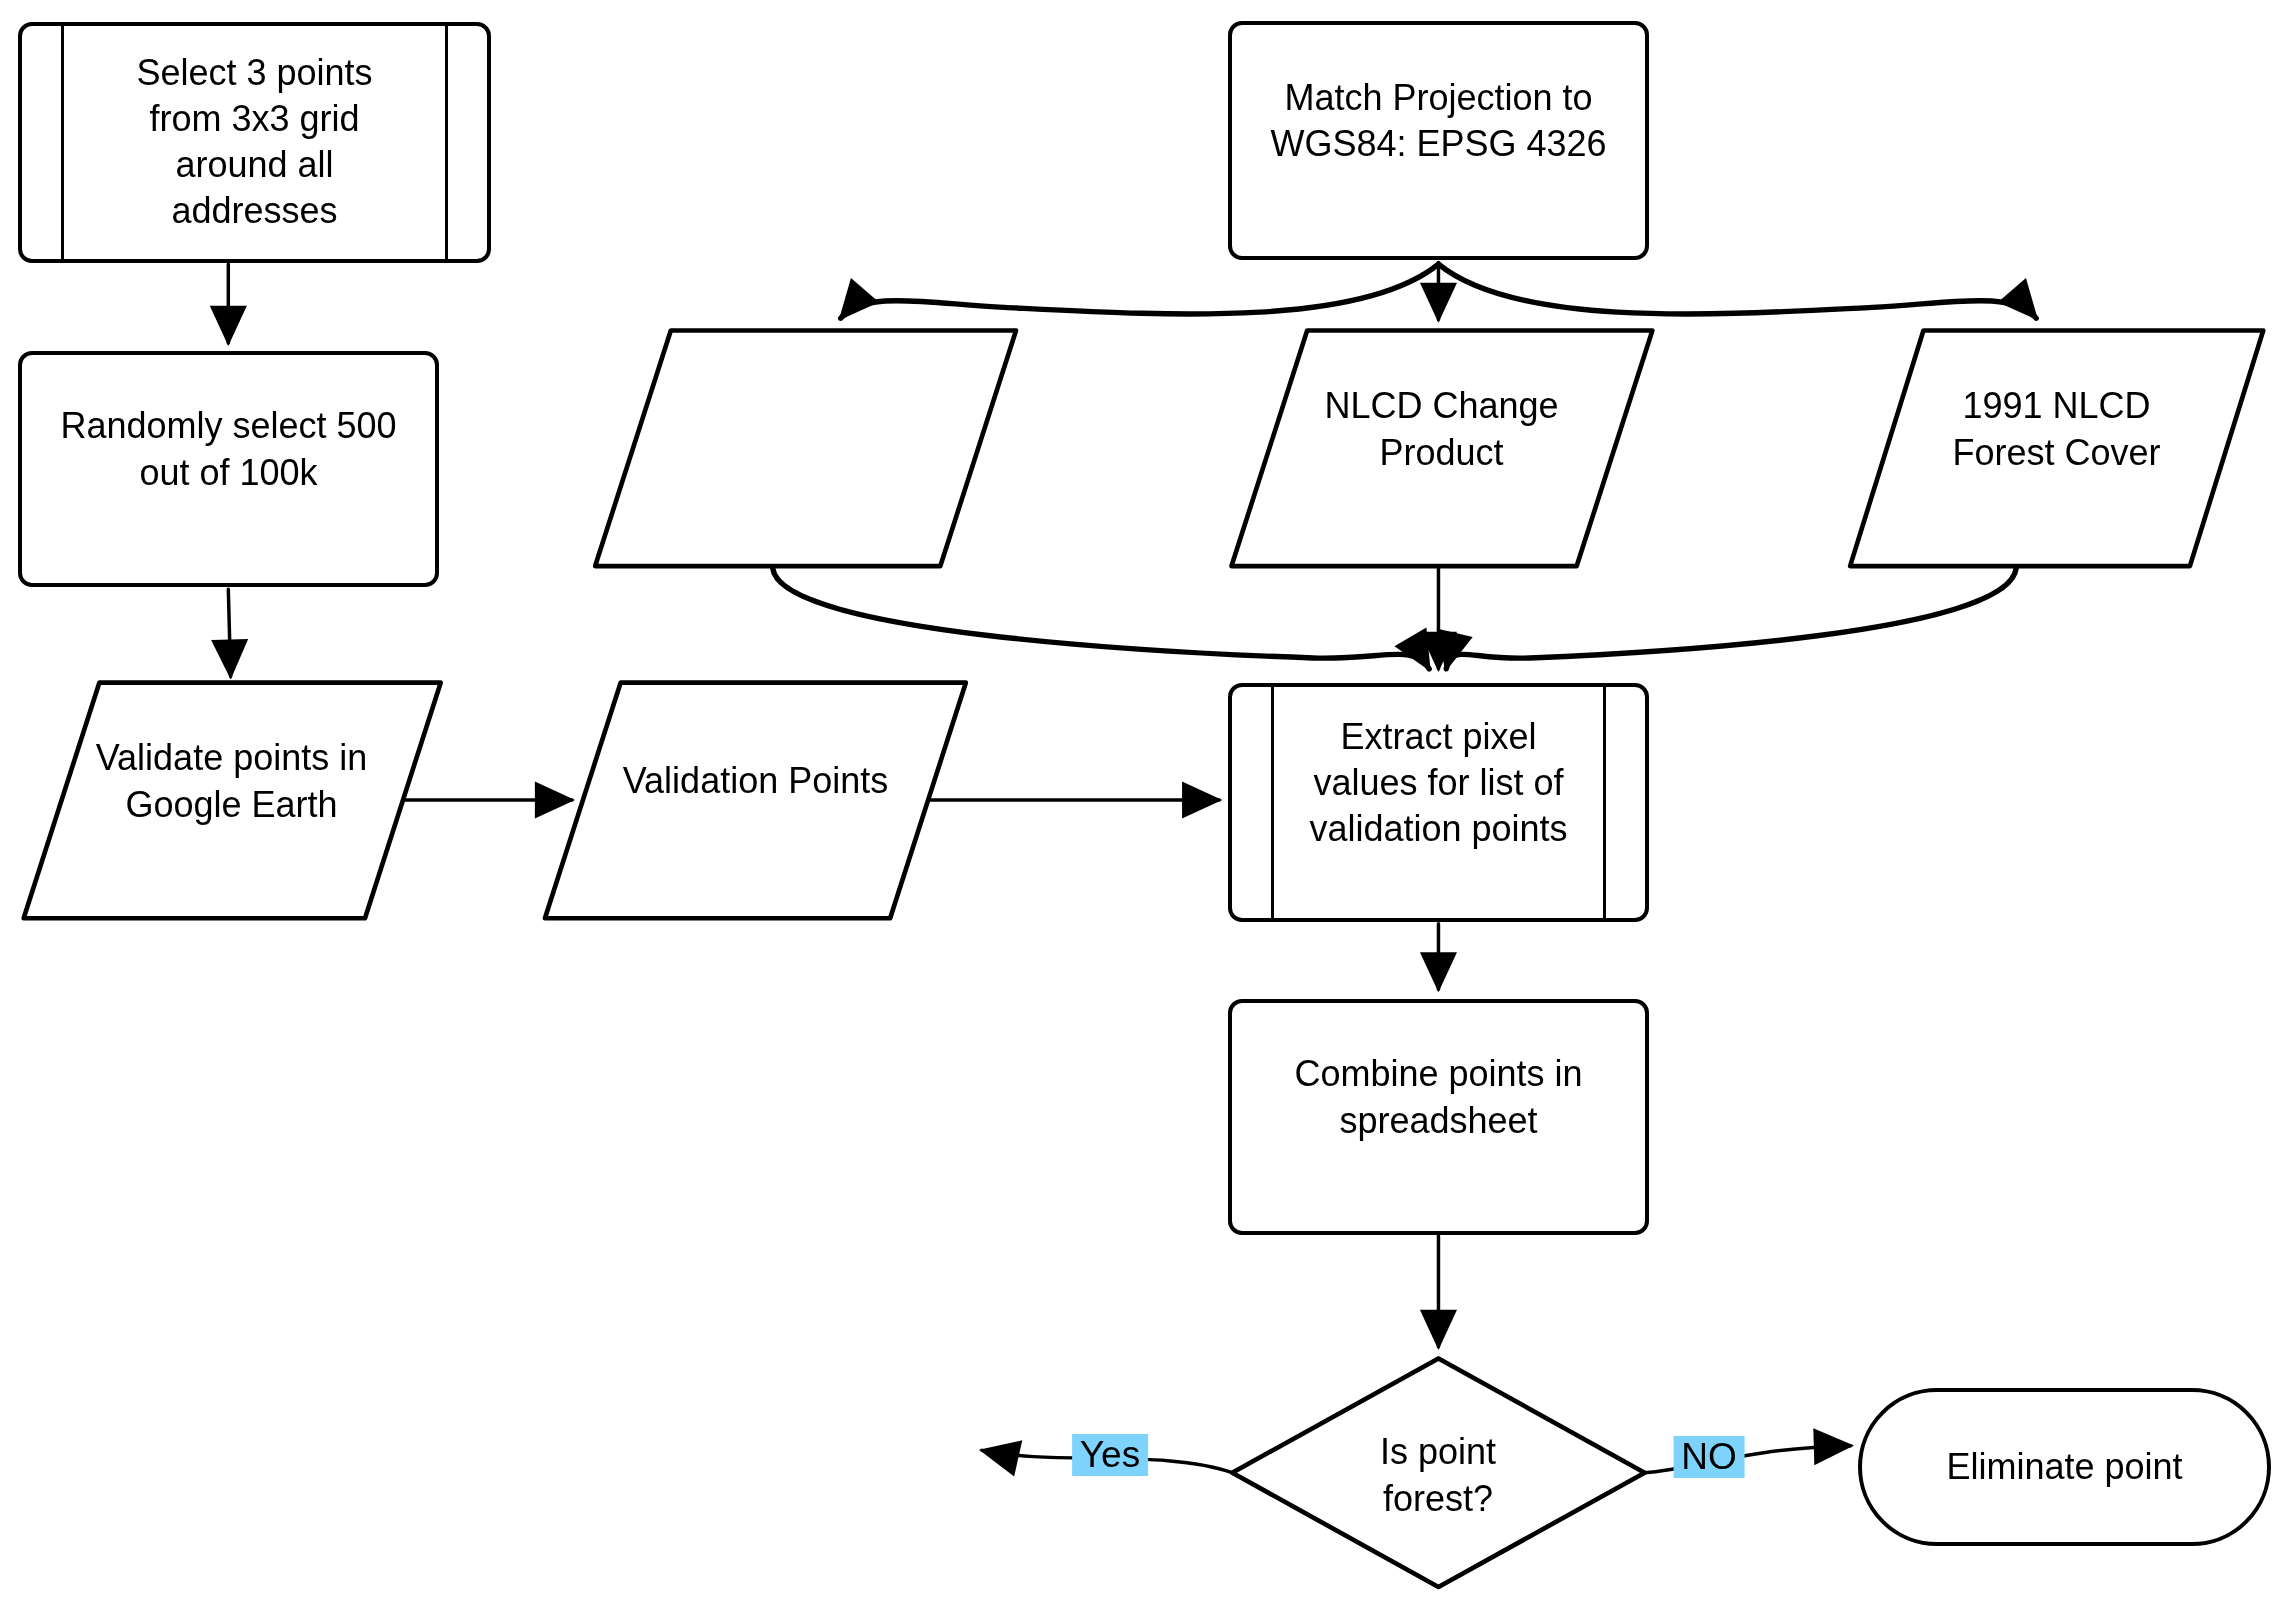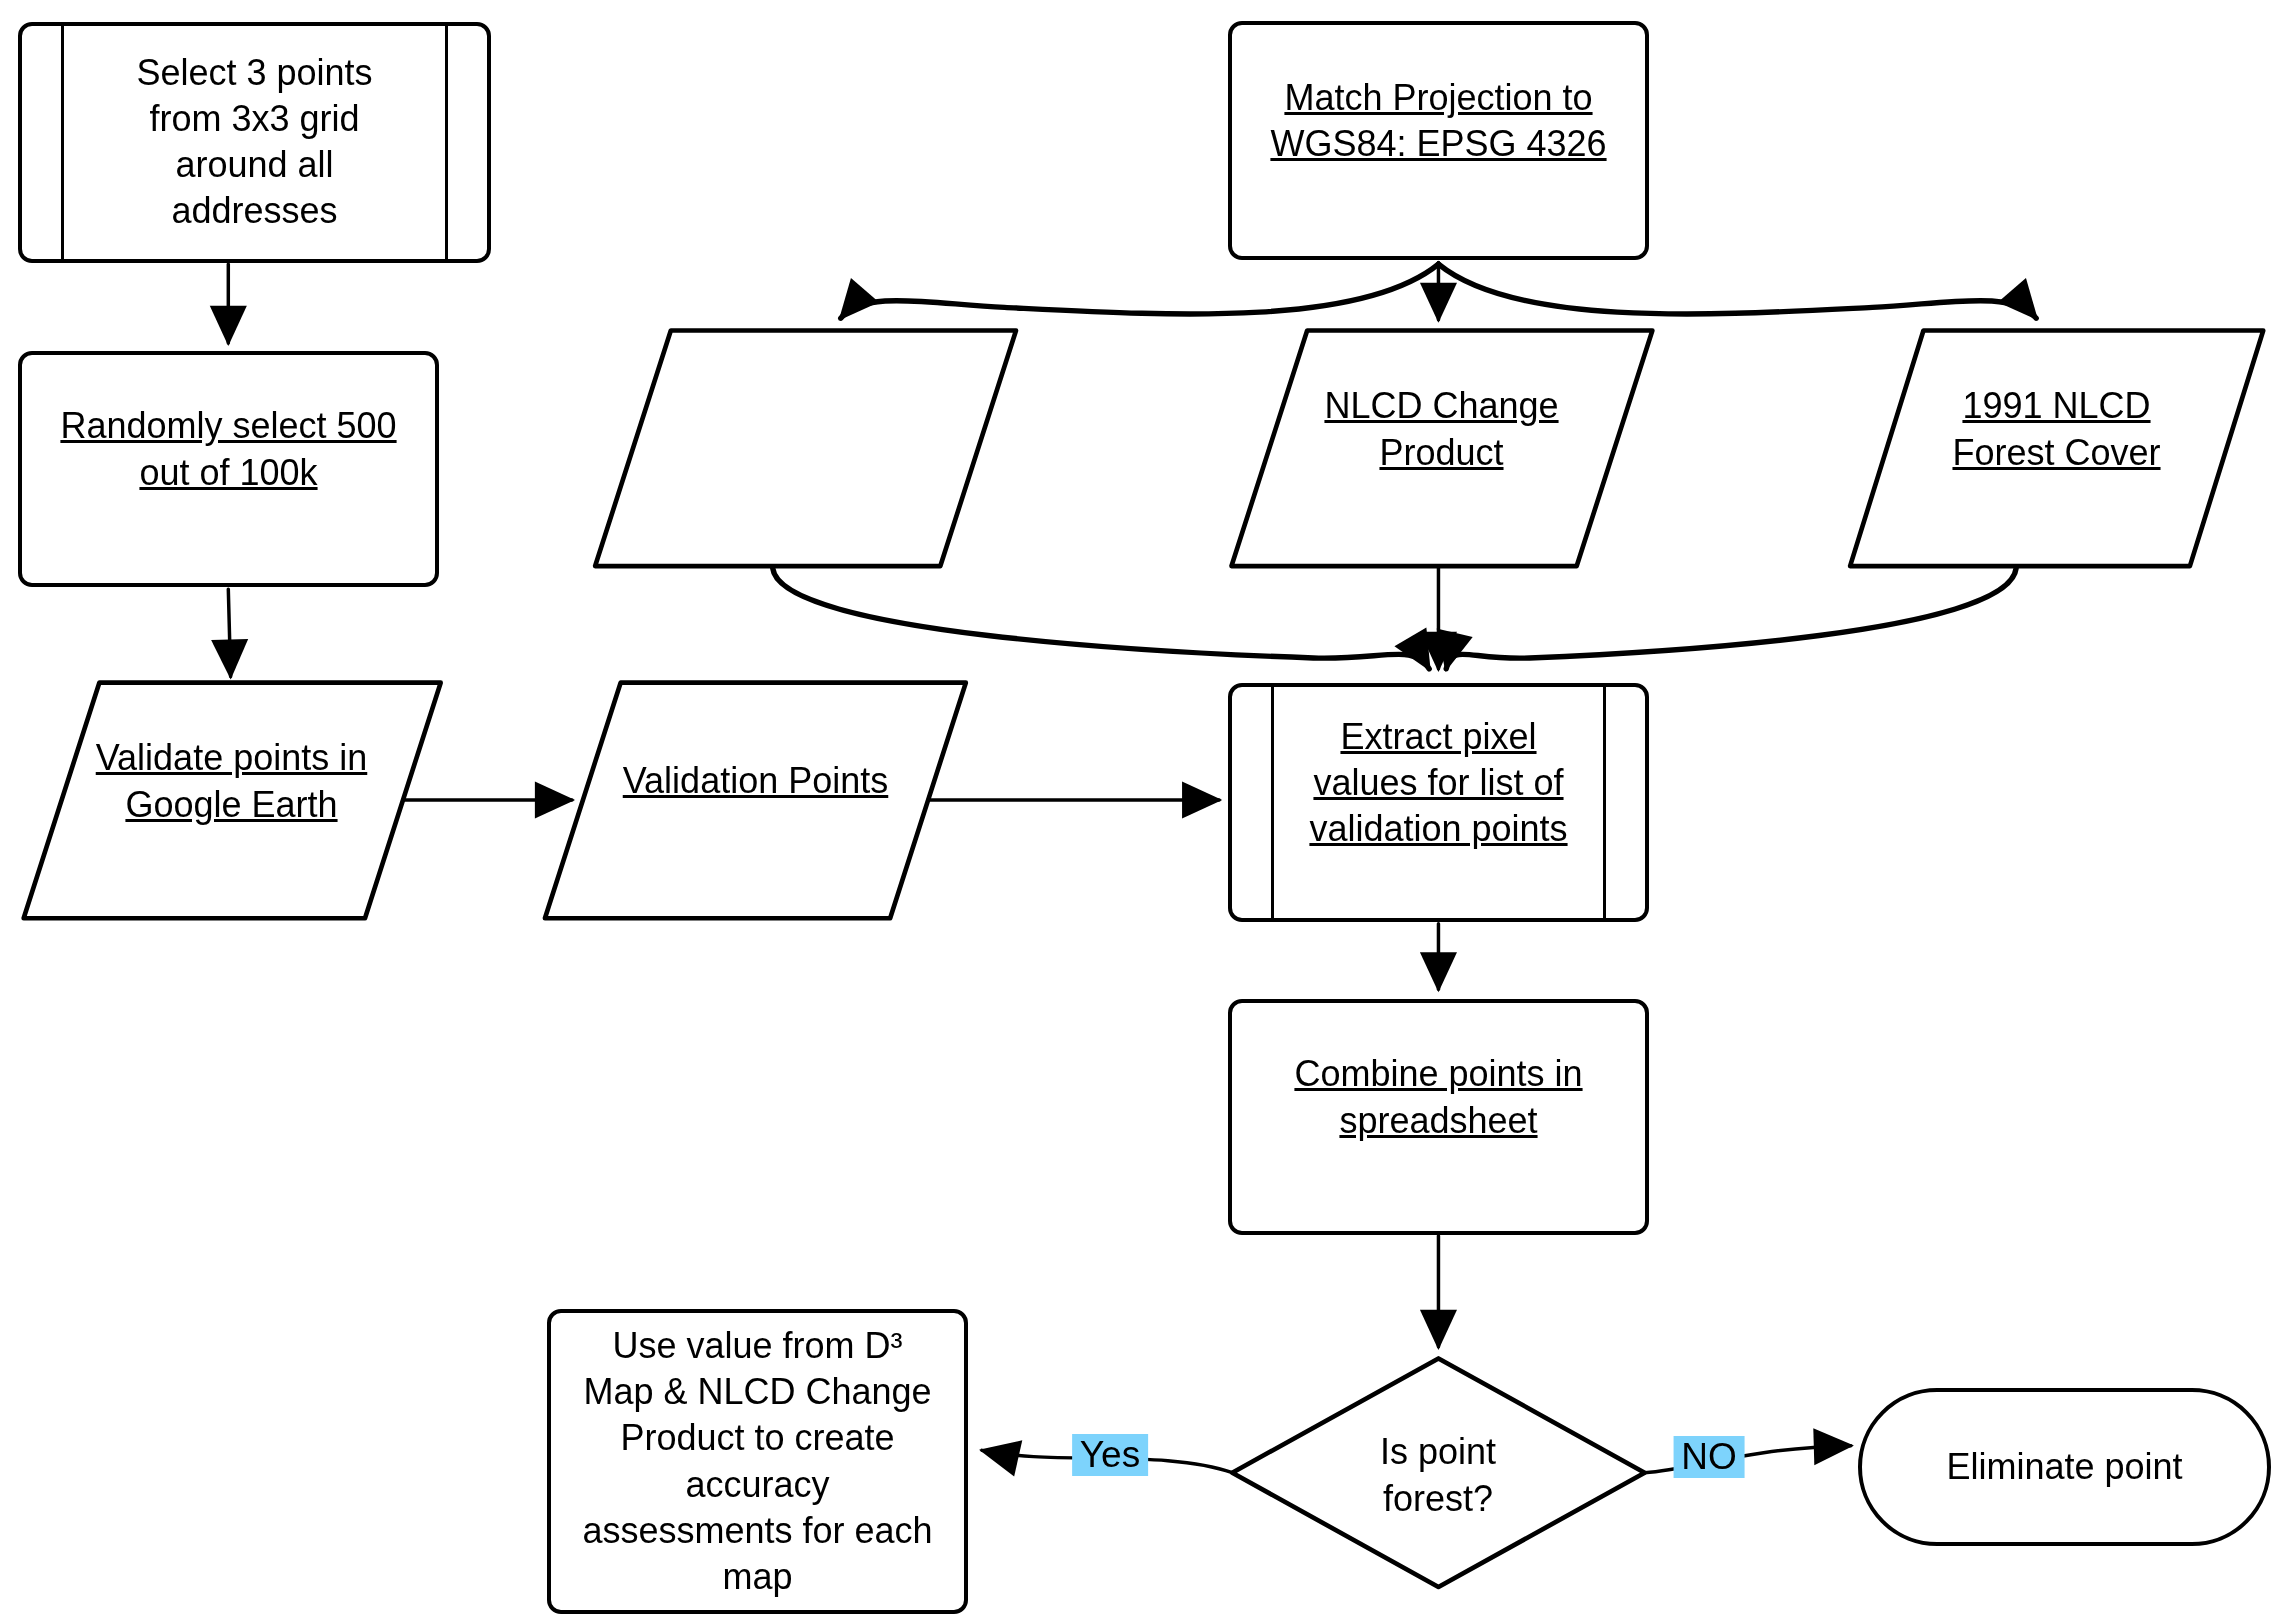--- a/index.html
+++ b/index.html
@@ -30,21 +30,21 @@
     position:absolute;
     display:flex; align-items:center; justify-content:center;
     text-align:center;
     white-space:pre-line;
     font-size:36px;
     line-height:1.28;
     box-sizing:border-box;
     z-index:3;
   }
   .fill { left:0; top:0; right:0; bottom:0; }
-  .up { padding-bottom:39px;text-decoration:underline; }
+  .up { padding-bottom:39px; }
   .edge-label {
     position:absolute;
     transform:translate(-50%,-50%);
     background:#7dd3fc;
     padding:0 7.7px;
     font-size:37px;
     z-index:4;
   }
   .shape { fill:#ffffff; stroke:#000000; stroke-width:6; stroke-linejoin:round; }
   .edge  { fill:none; stroke:#000000; stroke-linecap:round; }
@@ -112,28 +112,20 @@
     <div class="shape-label fill up">Extract pixel
 values for list of
 validation points</div>
   </div>
 
   <div class="rect" style="left:1228px; top:999px; width:421px; height:236px;">
     <div class="shape-label fill up">Combine points in
 spreadsheet</div>
   </div>
 
-  <div class="rect" style="left:547px; top:1309px; width:421px; height:305px;">
-    <div class="shape-label fill">Use value from D³
-Map &amp; NLCD Change
-Product to create
-accuracy
-assessments for each
-map</div>
-  </div>
 
   <div class="rect stadium" style="left:1858px; top:1388px; width:413px; height:158px;">
     <div class="shape-label fill">Eliminate point</div>
   </div>
 
 
   <div class="shape-label up" style="left:1231px; top:331px; width:421px; height:236px;">NLCD Change
 Product</div>
 
   <div class="shape-label up" style="left:1850px; top:331px; width:413px; height:236px;">1991 NLCD

